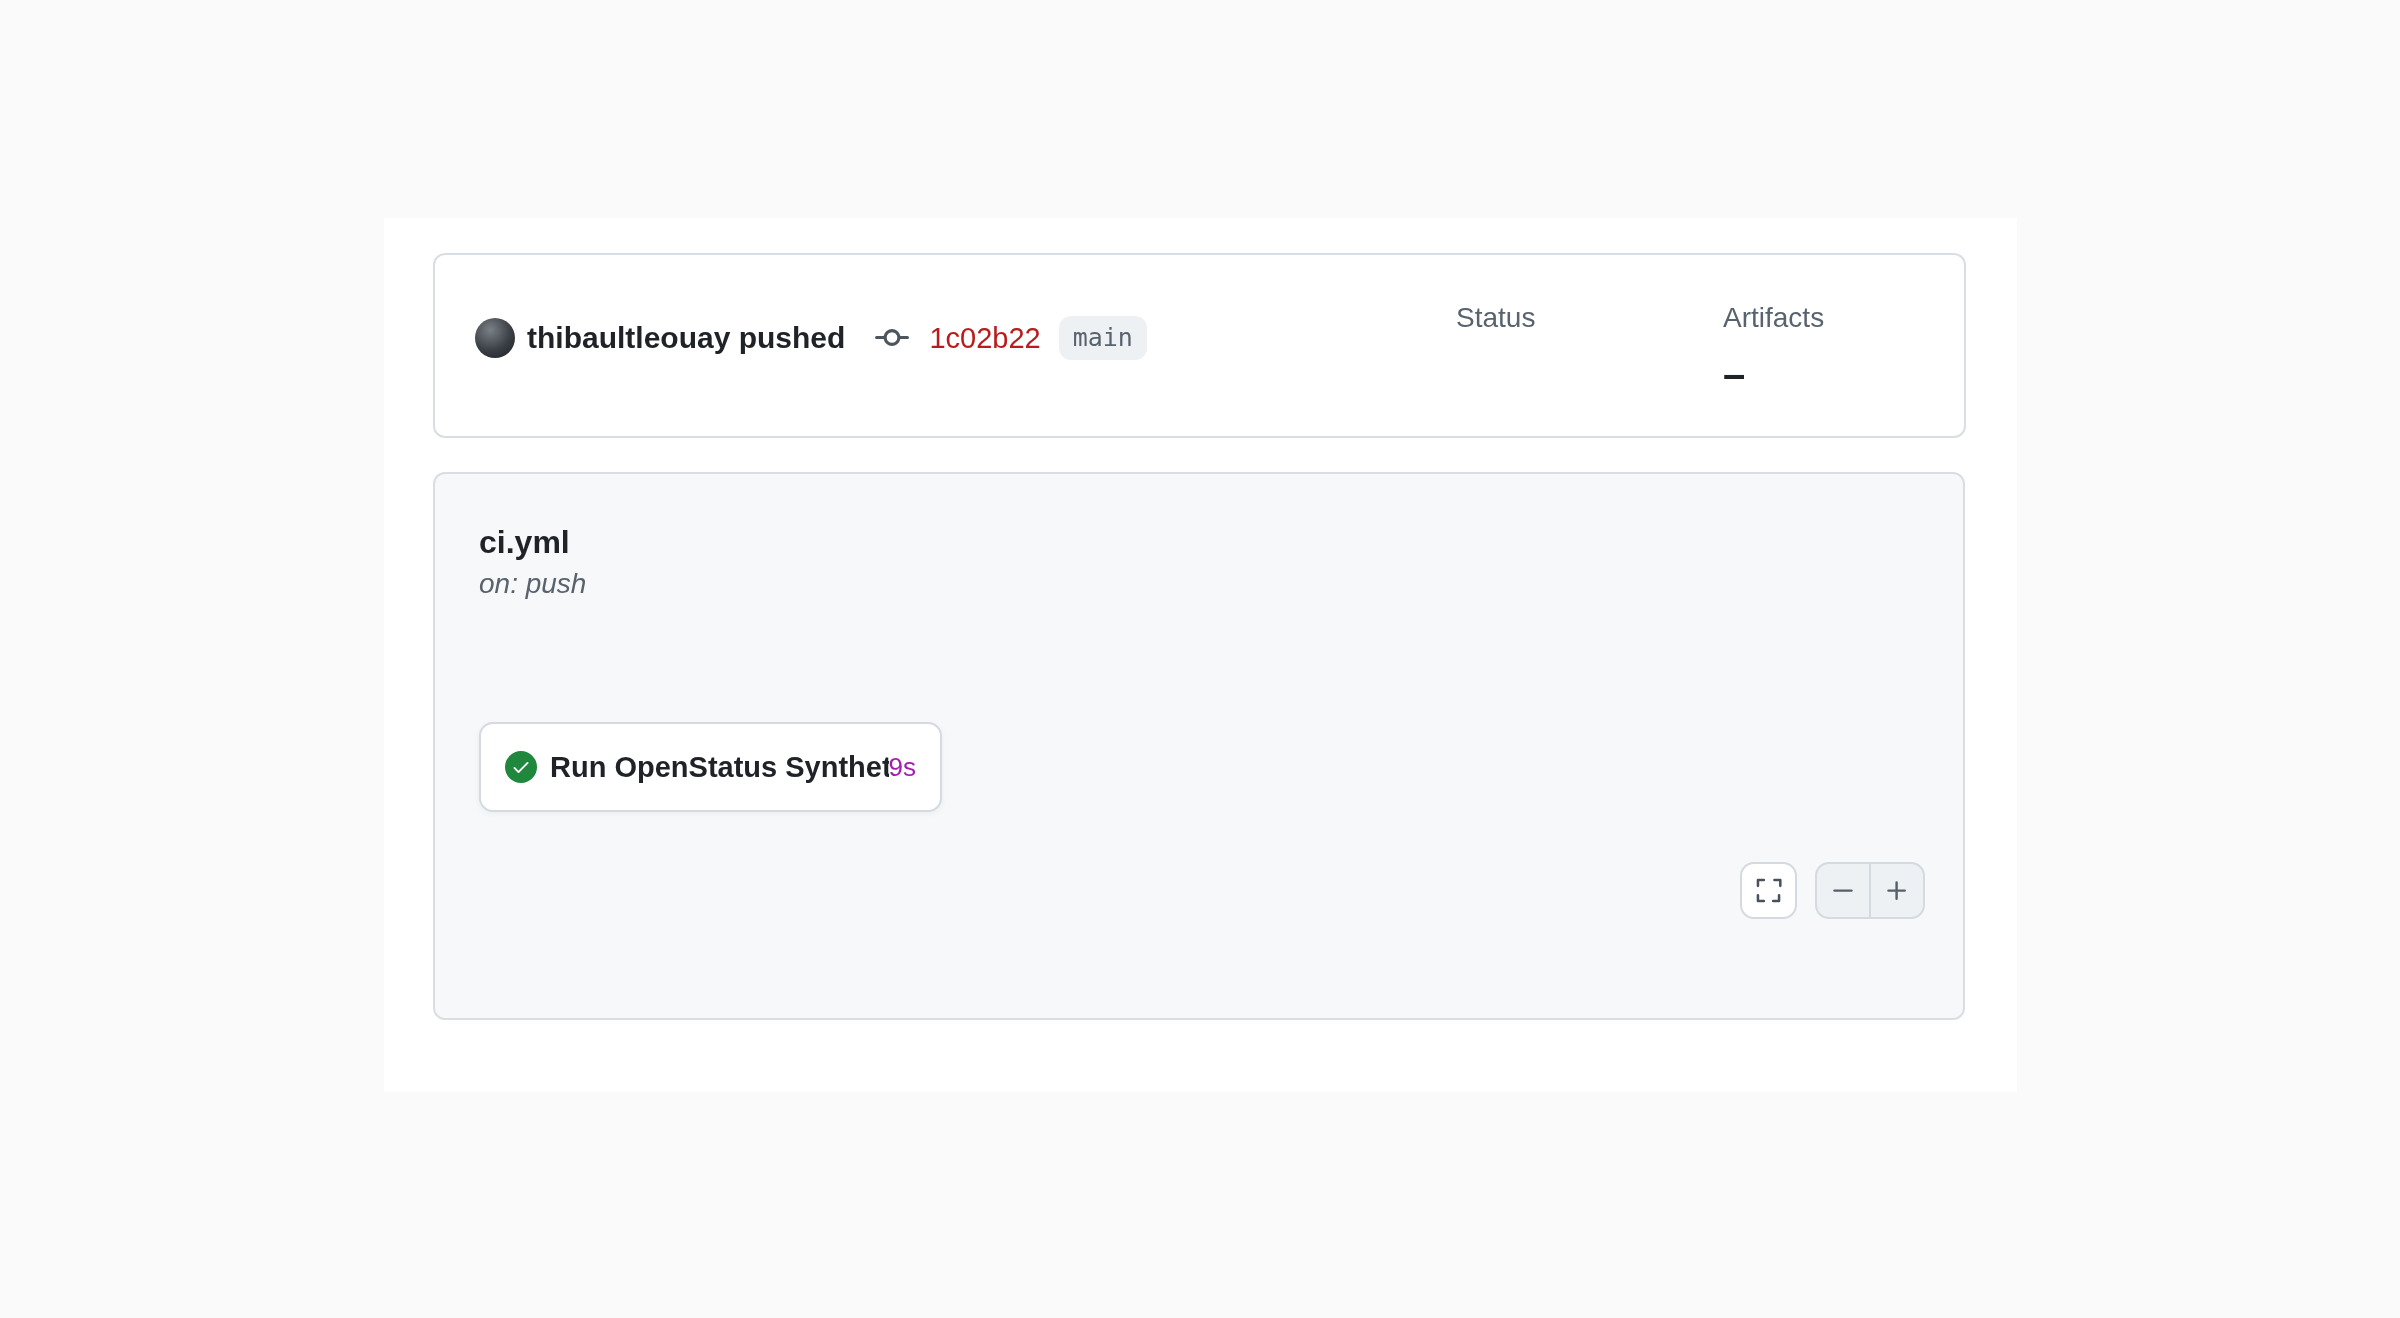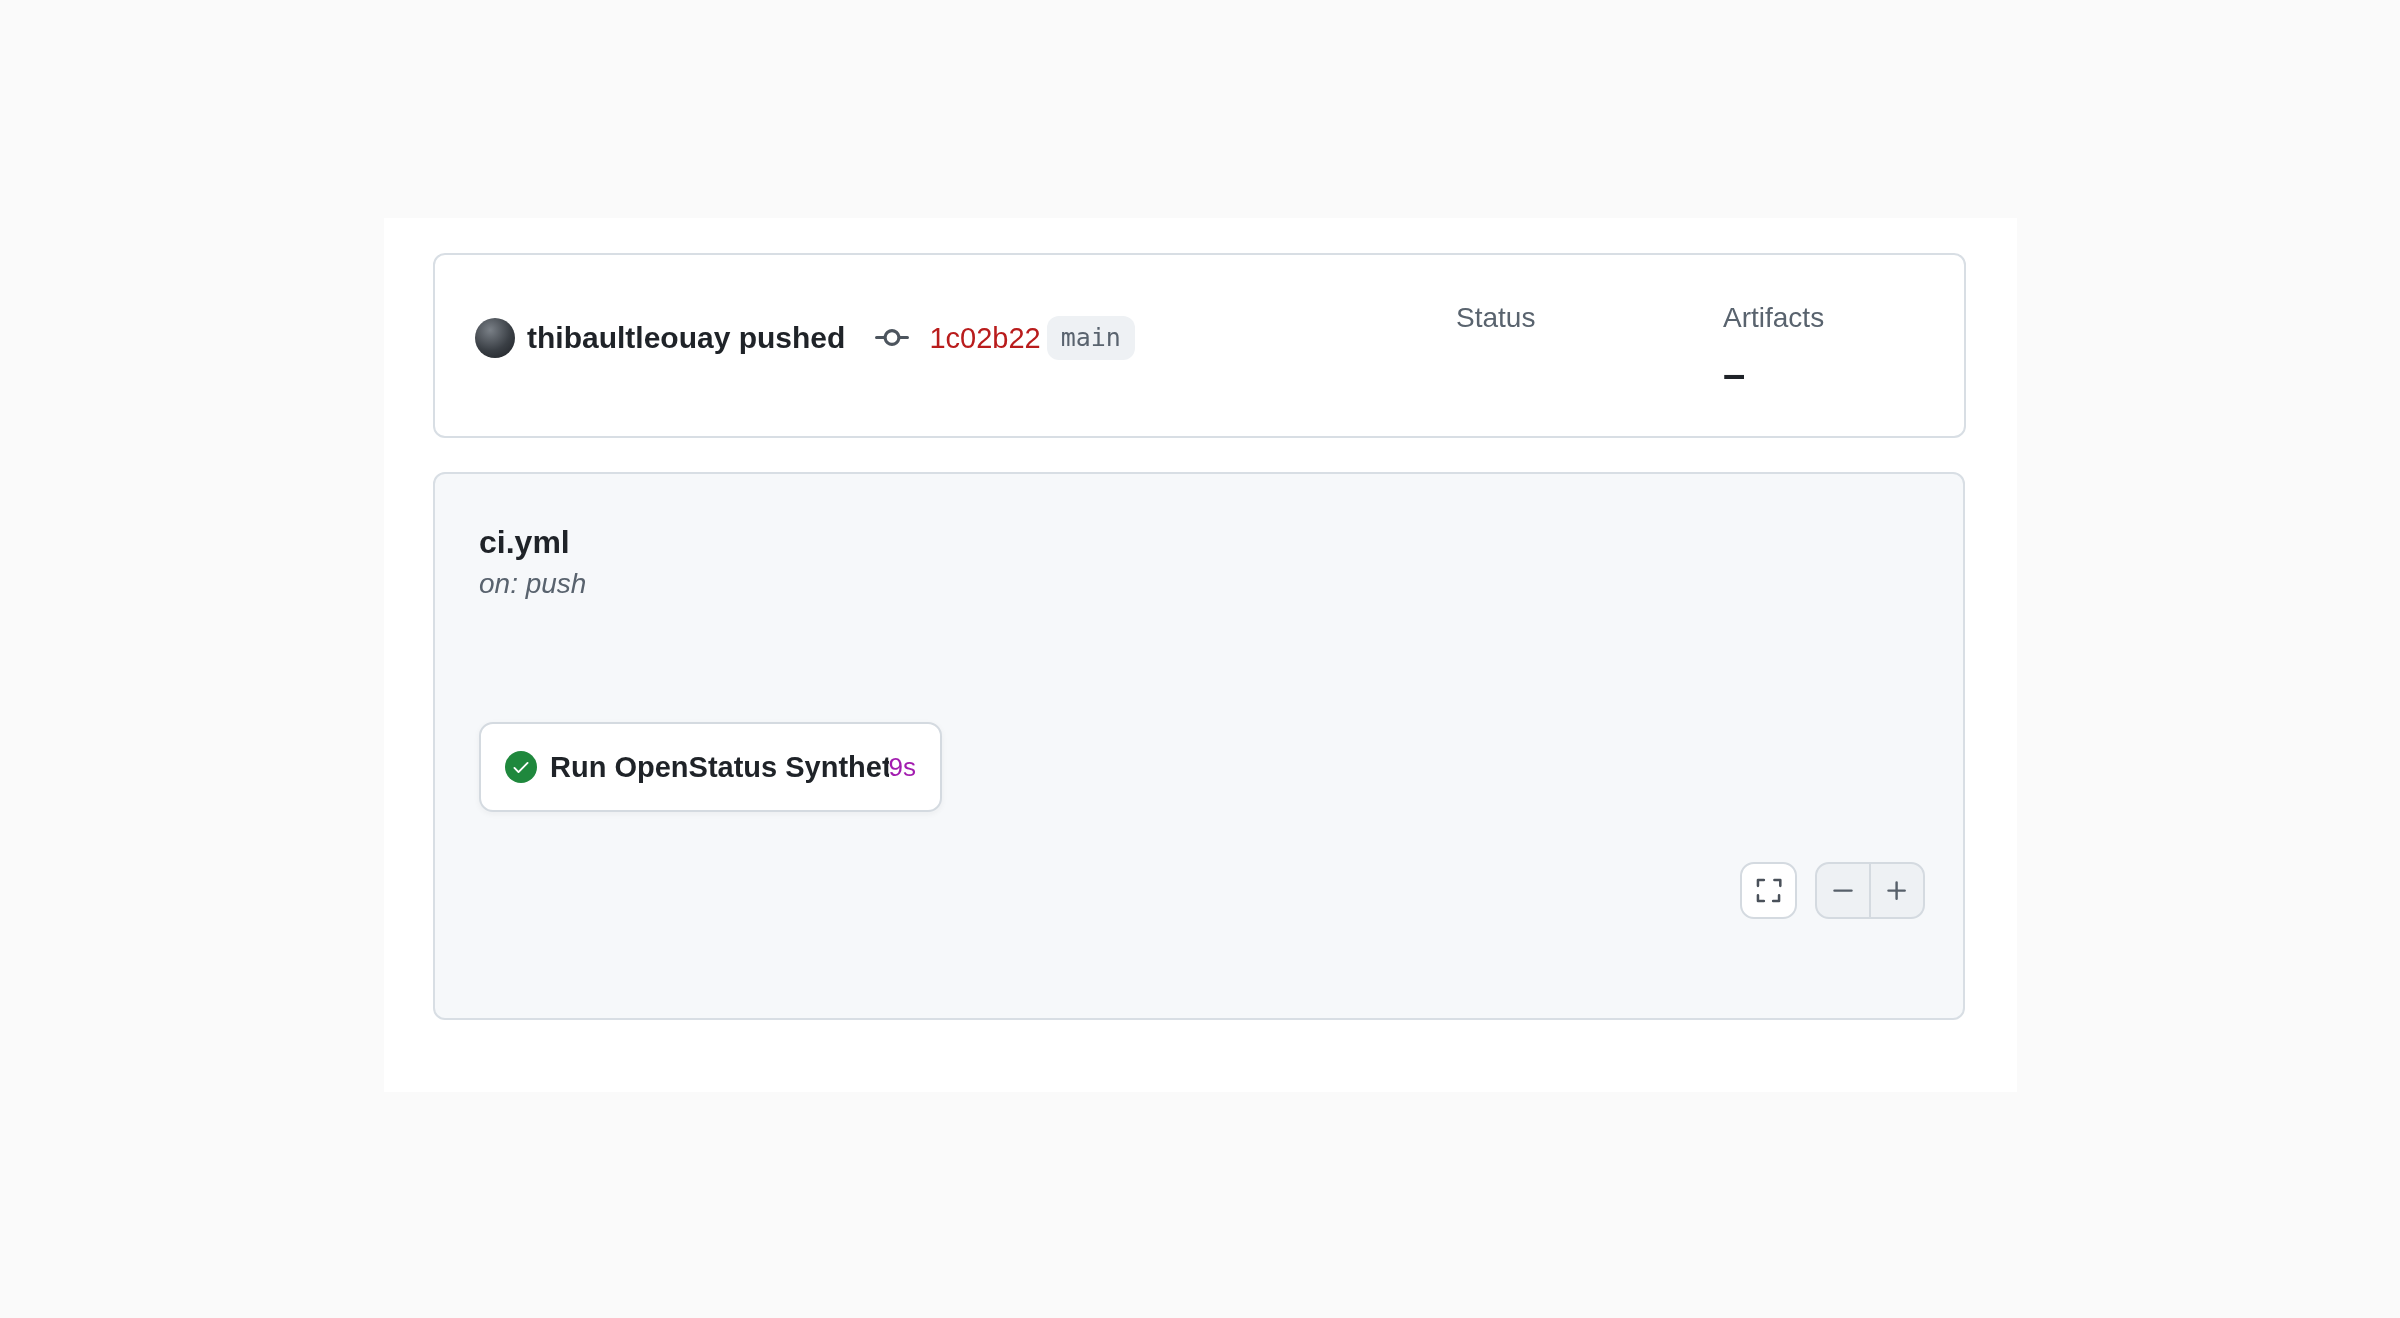--- a/index.html
+++ b/index.html
@@ -61,21 +61,21 @@
     align-items: center;
     color: #4d555e;
   }
   .commit-sha {
     margin-left: 20px;
     font-size: 29px;
     color: #b91c1c;
     white-space: nowrap;
   }
   .branch-pill {
-    margin-left: 6px;
+    margin-left: 18px;
     background: #eef1f4;
     color: #59636e;
     border-radius: 12px;
     font-family: "DejaVu Sans Mono", "Liberation Mono", monospace;
     font-size: 25px;
     line-height: 25px;
     padding: 9px 14px 10px 14px;
     white-space: nowrap;
   }
   .summary-col {

